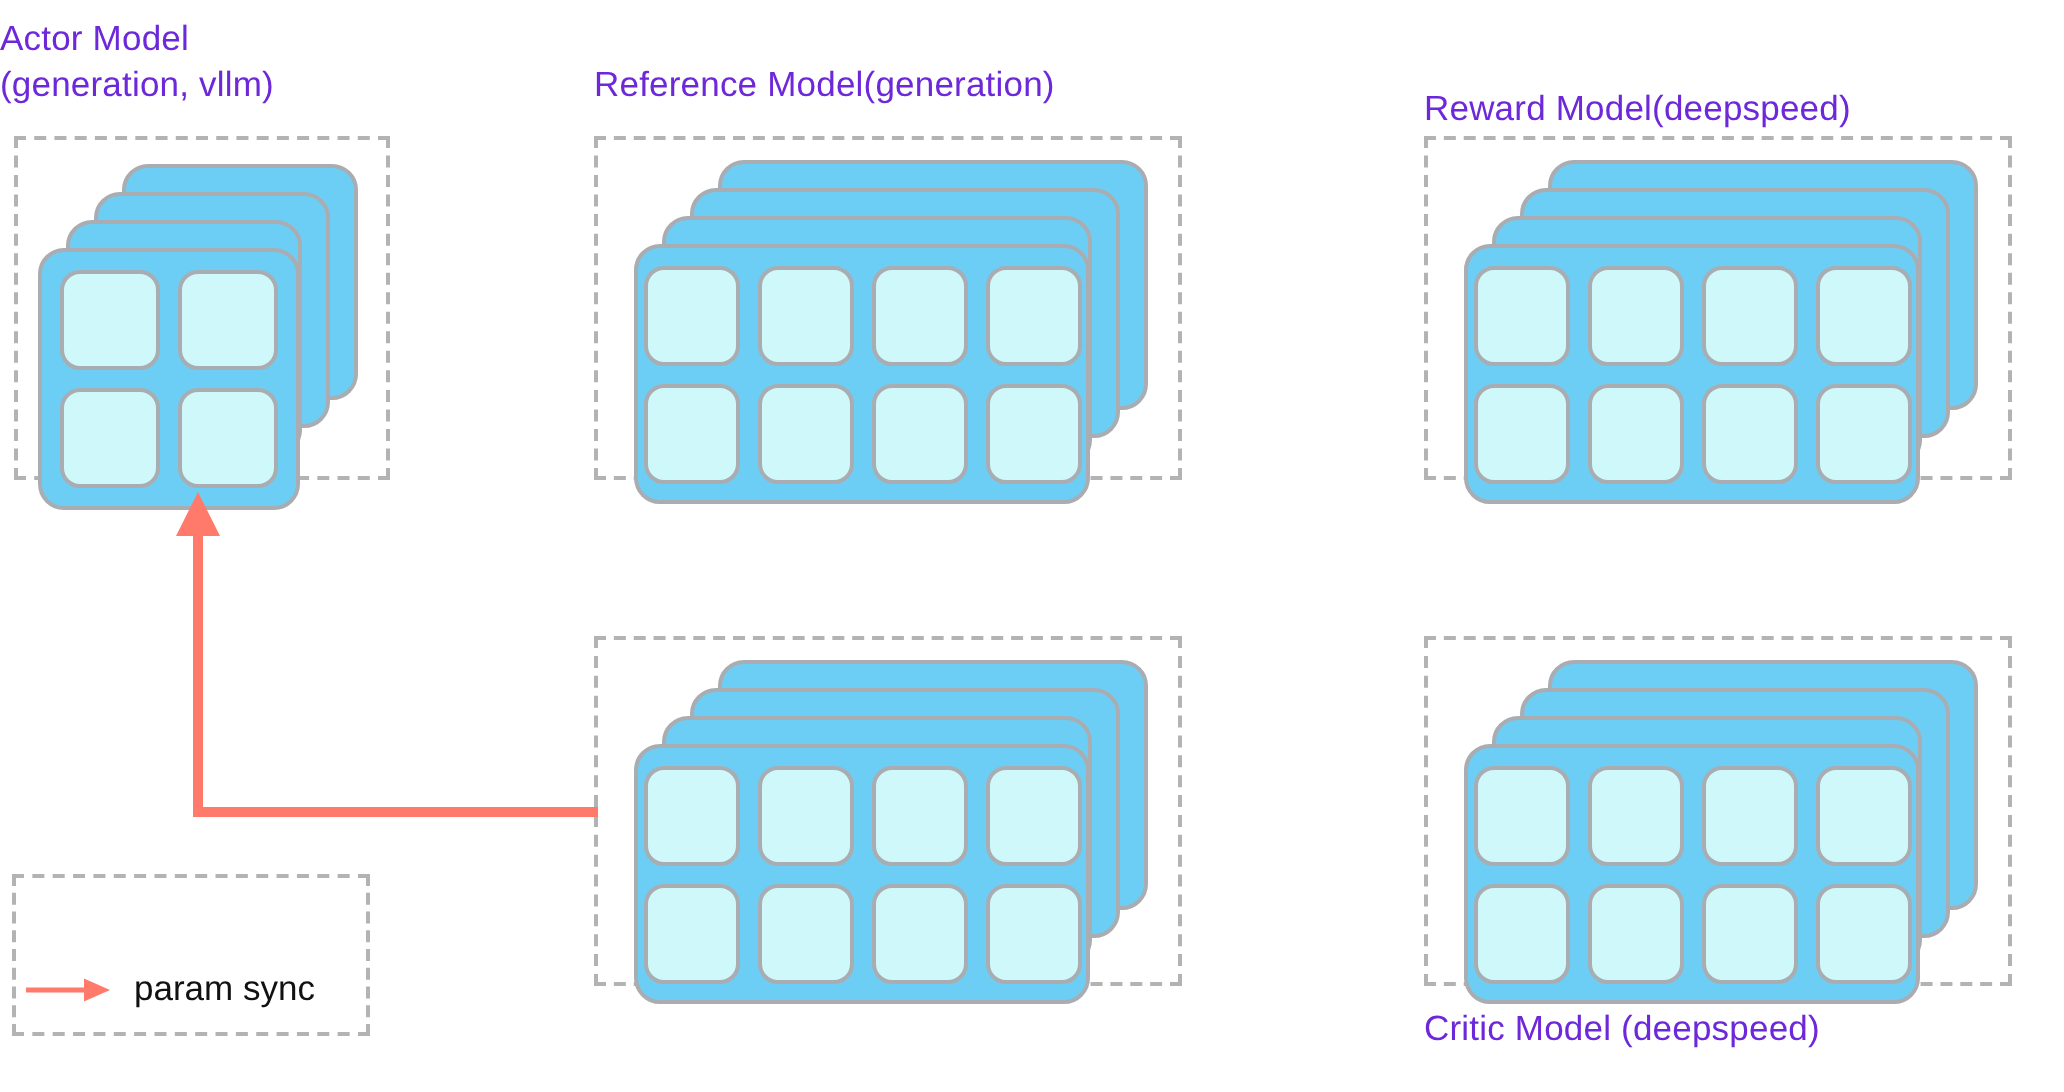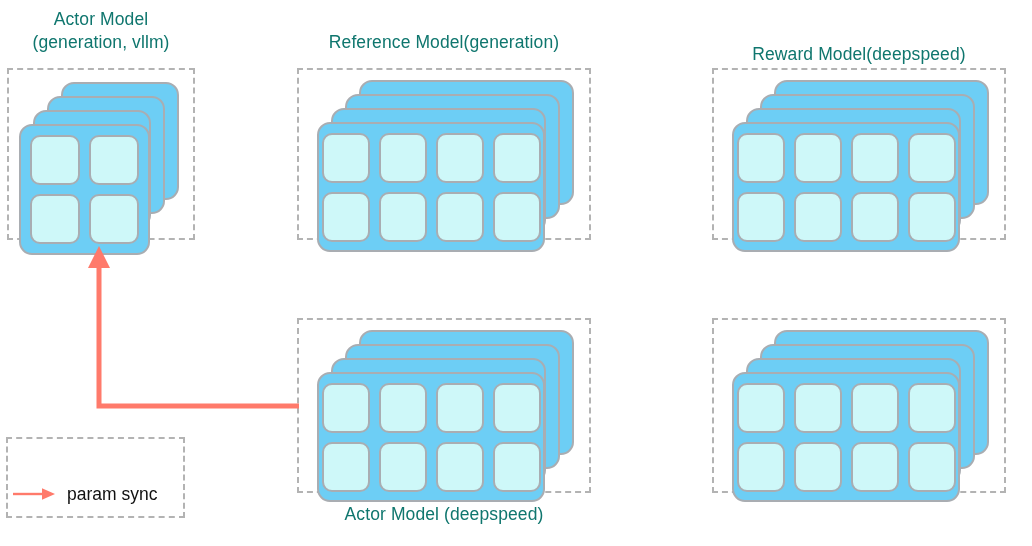--- a/index.html
+++ b/index.html
@@ -26,24 +26,23 @@
   .group-box {
     position: absolute;
     border: 2px dashed #b3b3b3;
     box-sizing: border-box;
     background: transparent;
   }
 
   
   .group-label {
     position: absolute;
-    text-align: center;
     font-size: 17.5px;
     line-height: 23px;
-    color: #0f766e;
+    color: #6d28d9;
     white-space: pre-line;
     letter-spacing: 0.1px;
   }
 
   
   .stack {
     position: absolute;
   }
   .card {
     position: absolute;
@@ -87,21 +86,21 @@
 
   
   .legend-box {
     position: absolute;
     border: 2px dashed #b3b3b3;
     box-sizing: border-box;
   }
   .legend-row {
     position: absolute;
     display: flex;
-    align-items: center;
+    align-items: flex-end;
     gap: 10px;
   }
   .legend-text {
     font-size: 17.5px;
     color: #111111;
     line-height: 20px;
   }
 </style>
 </head>
 <body>
@@ -176,40 +175,40 @@
       <div class="cell"></div>
       <div class="cell"></div>
       <div class="cell"></div>
       <div class="cell"></div>
       <div class="cell"></div>
       <div class="cell"></div>
       <div class="cell"></div>
     </div>
   </div>
 
-  <div class="group-label" style="left:297px; top:503px; width:294px;">Actor Model (deepspeed)</div>
 
   <div class="group-box" style="left:712px; top:318px; width:294px; height:175px;"></div>
 
   <div class="stack" style="left:712px; top:318px; width:294px; height:175px;">
     <div class="card" style="left:62px; top:12px; width:215px; height:125px;"></div>
     <div class="card" style="left:48px; top:26px; width:215px; height:125px;"></div>
     <div class="card" style="left:34px; top:40px; width:215px; height:125px;"></div>
     <div class="card card-front cols-4" style="left:20px; top:54px; width:228px; height:130px;">
       <div class="cell"></div>
       <div class="cell"></div>
       <div class="cell"></div>
       <div class="cell"></div>
       <div class="cell"></div>
       <div class="cell"></div>
       <div class="cell"></div>
       <div class="cell"></div>
     </div>
   </div>
 
+  <div class="group-label" style="left:712px; top:503px; width:294px;">Critic Model (deepspeed)</div>
 
   <svg class="connector" viewBox="0 0 1032 546">
     <path d="M 299 406 L 99 406 L 99 262" fill="none" stroke="#FF7A6B" stroke-width="5" stroke-linecap="butt" stroke-linejoin="miter"></path>
     <polygon points="99,246 110,268 88,268" fill="#FF7A6B"></polygon>
   </svg>
 
   <div class="legend-box" style="left:6px; top:437px; width:179px; height:81px;"></div>
 
   <div class="legend-row" style="left:13px; top:484px;">
     <svg width="44" height="18" viewBox="0 0 44 18">

